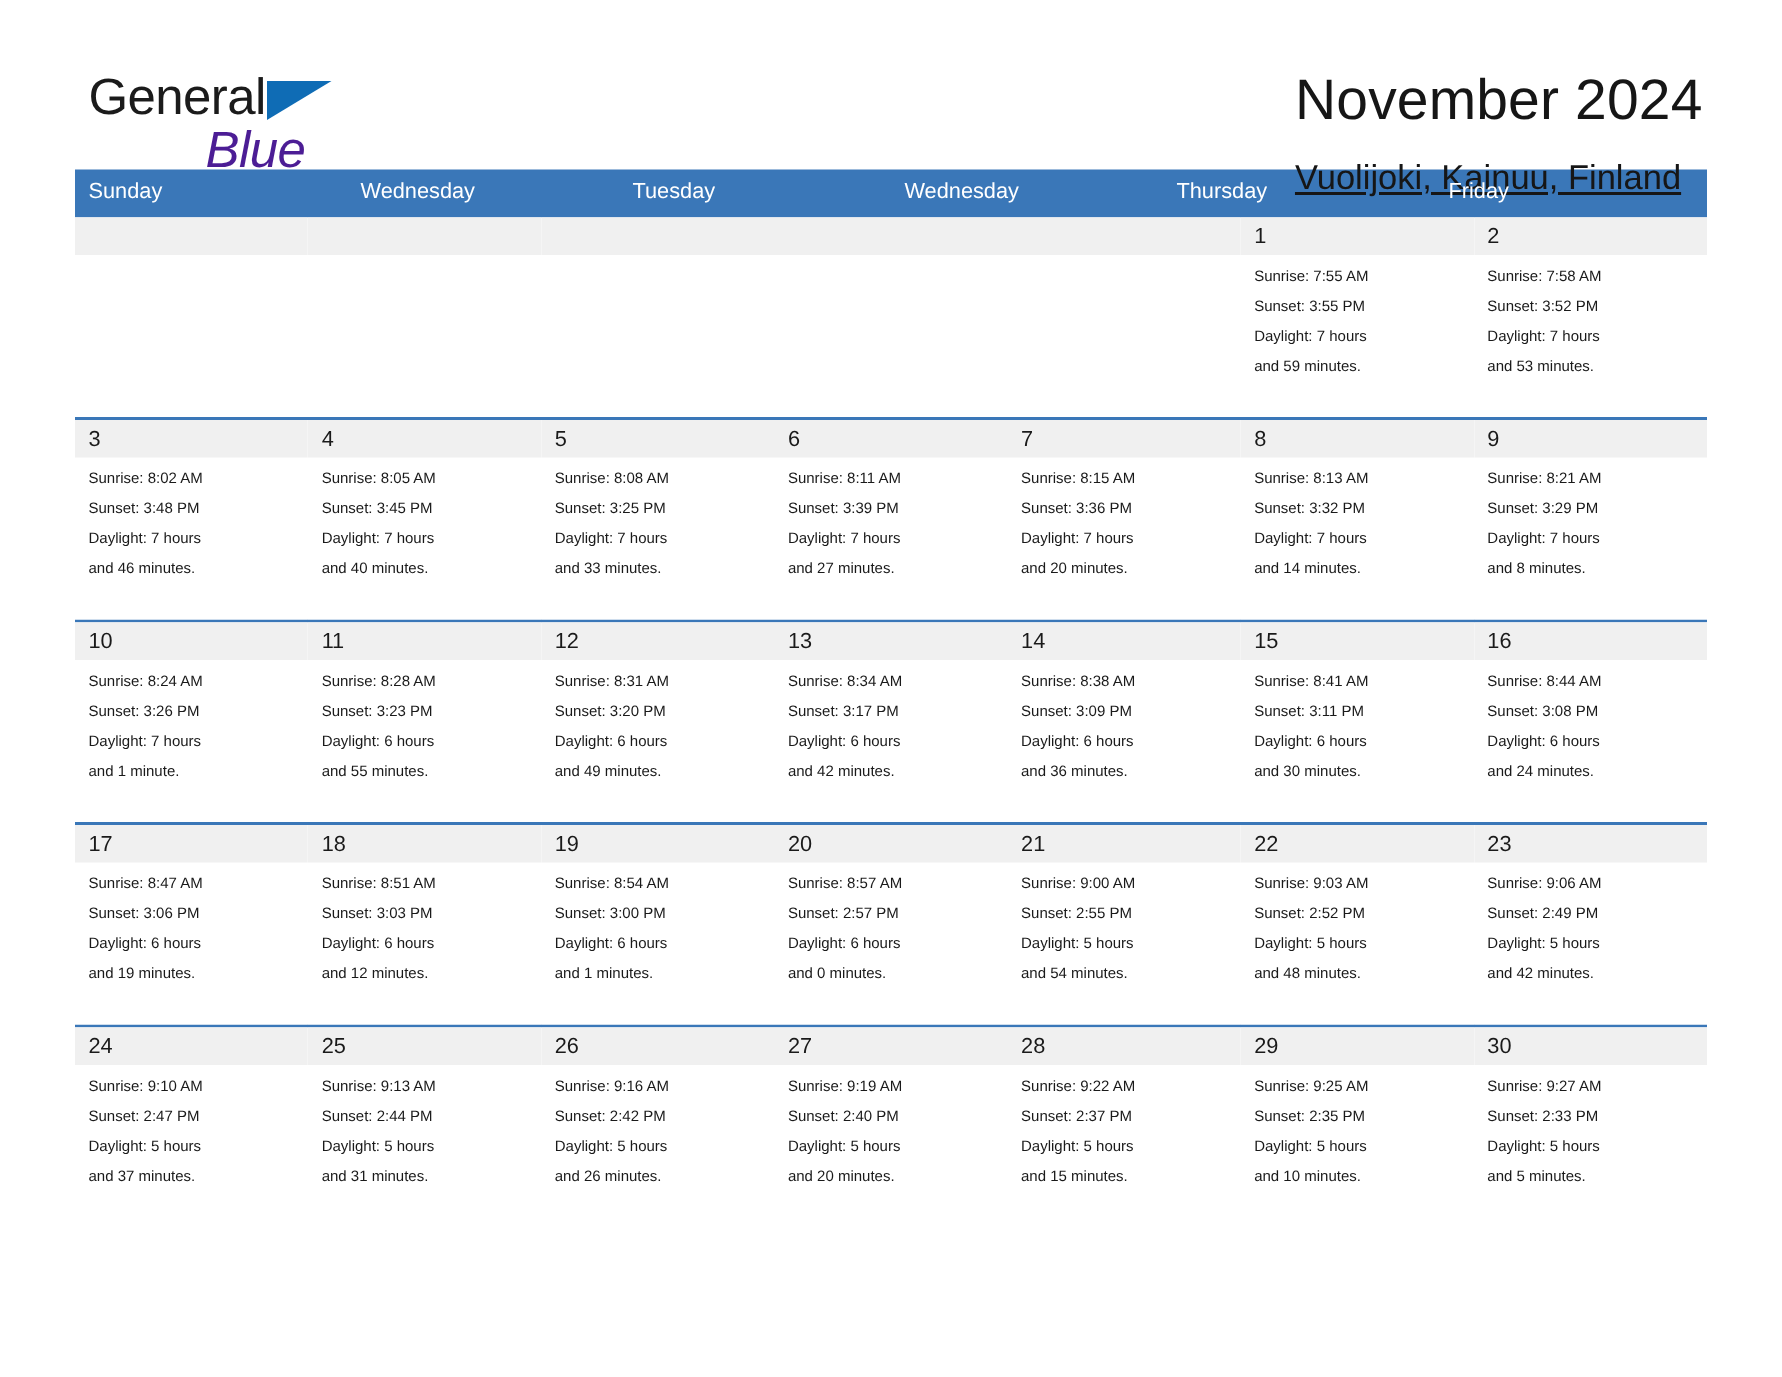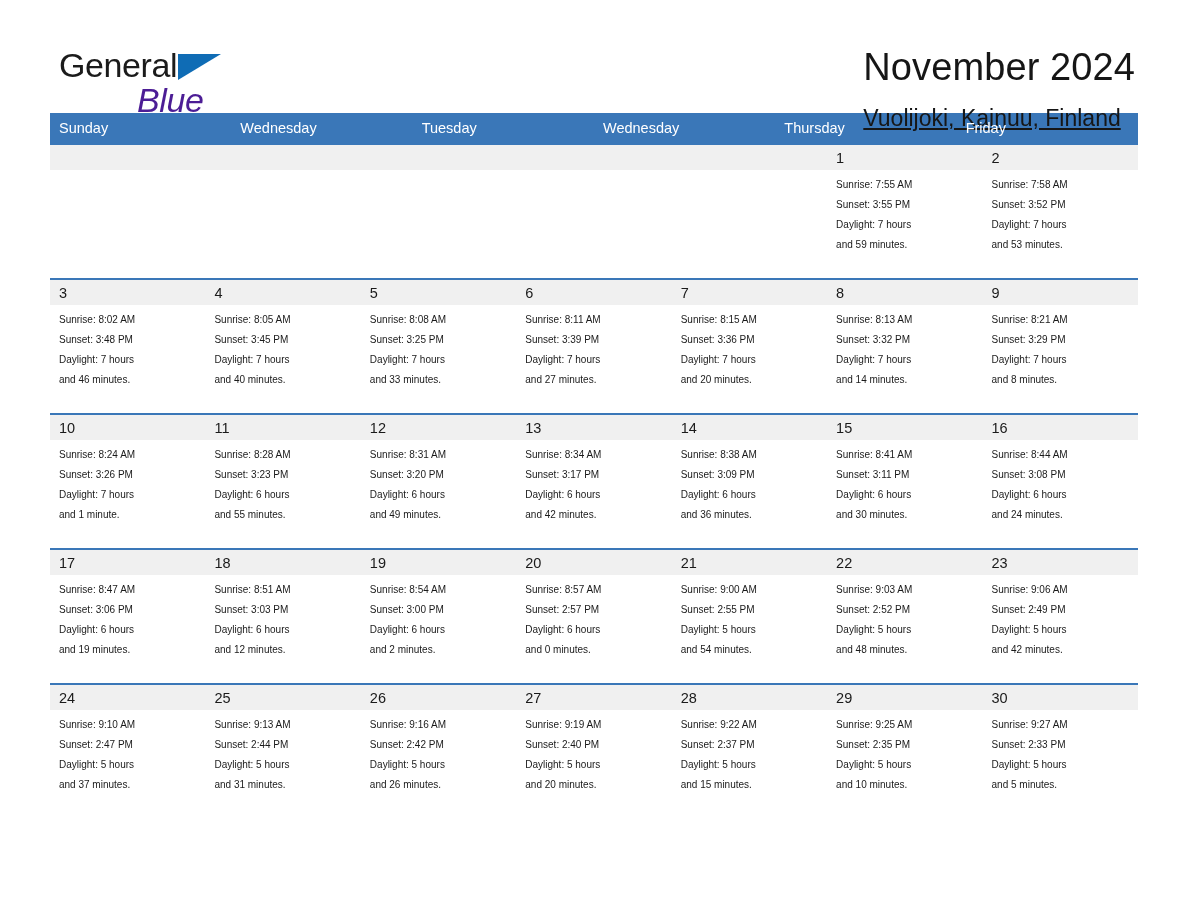--- a/index.html
+++ b/index.html
@@ -365,21 +365,21 @@
               <div>Daylight: 6 hours</div>
               <div>and 12 minutes.</div>
             </div>
           </div>
           <div class="day-cell">
             <div class="day-number">19</div>
             <div class="day-info">
               <div>Sunrise: 8:54 AM</div>
               <div>Sunset: 3:00 PM</div>
               <div>Daylight: 6 hours</div>
-              <div>and 2 minutes.</div>
+              <div>and 1 minutes.</div>
             </div>
           </div>
           <div class="day-cell">
             <div class="day-number">20</div>
             <div class="day-info">
               <div>Sunrise: 8:57 AM</div>
               <div>Sunset: 2:57 PM</div>
               <div>Daylight: 6 hours</div>
               <div>and 0 minutes.</div>
             </div>

